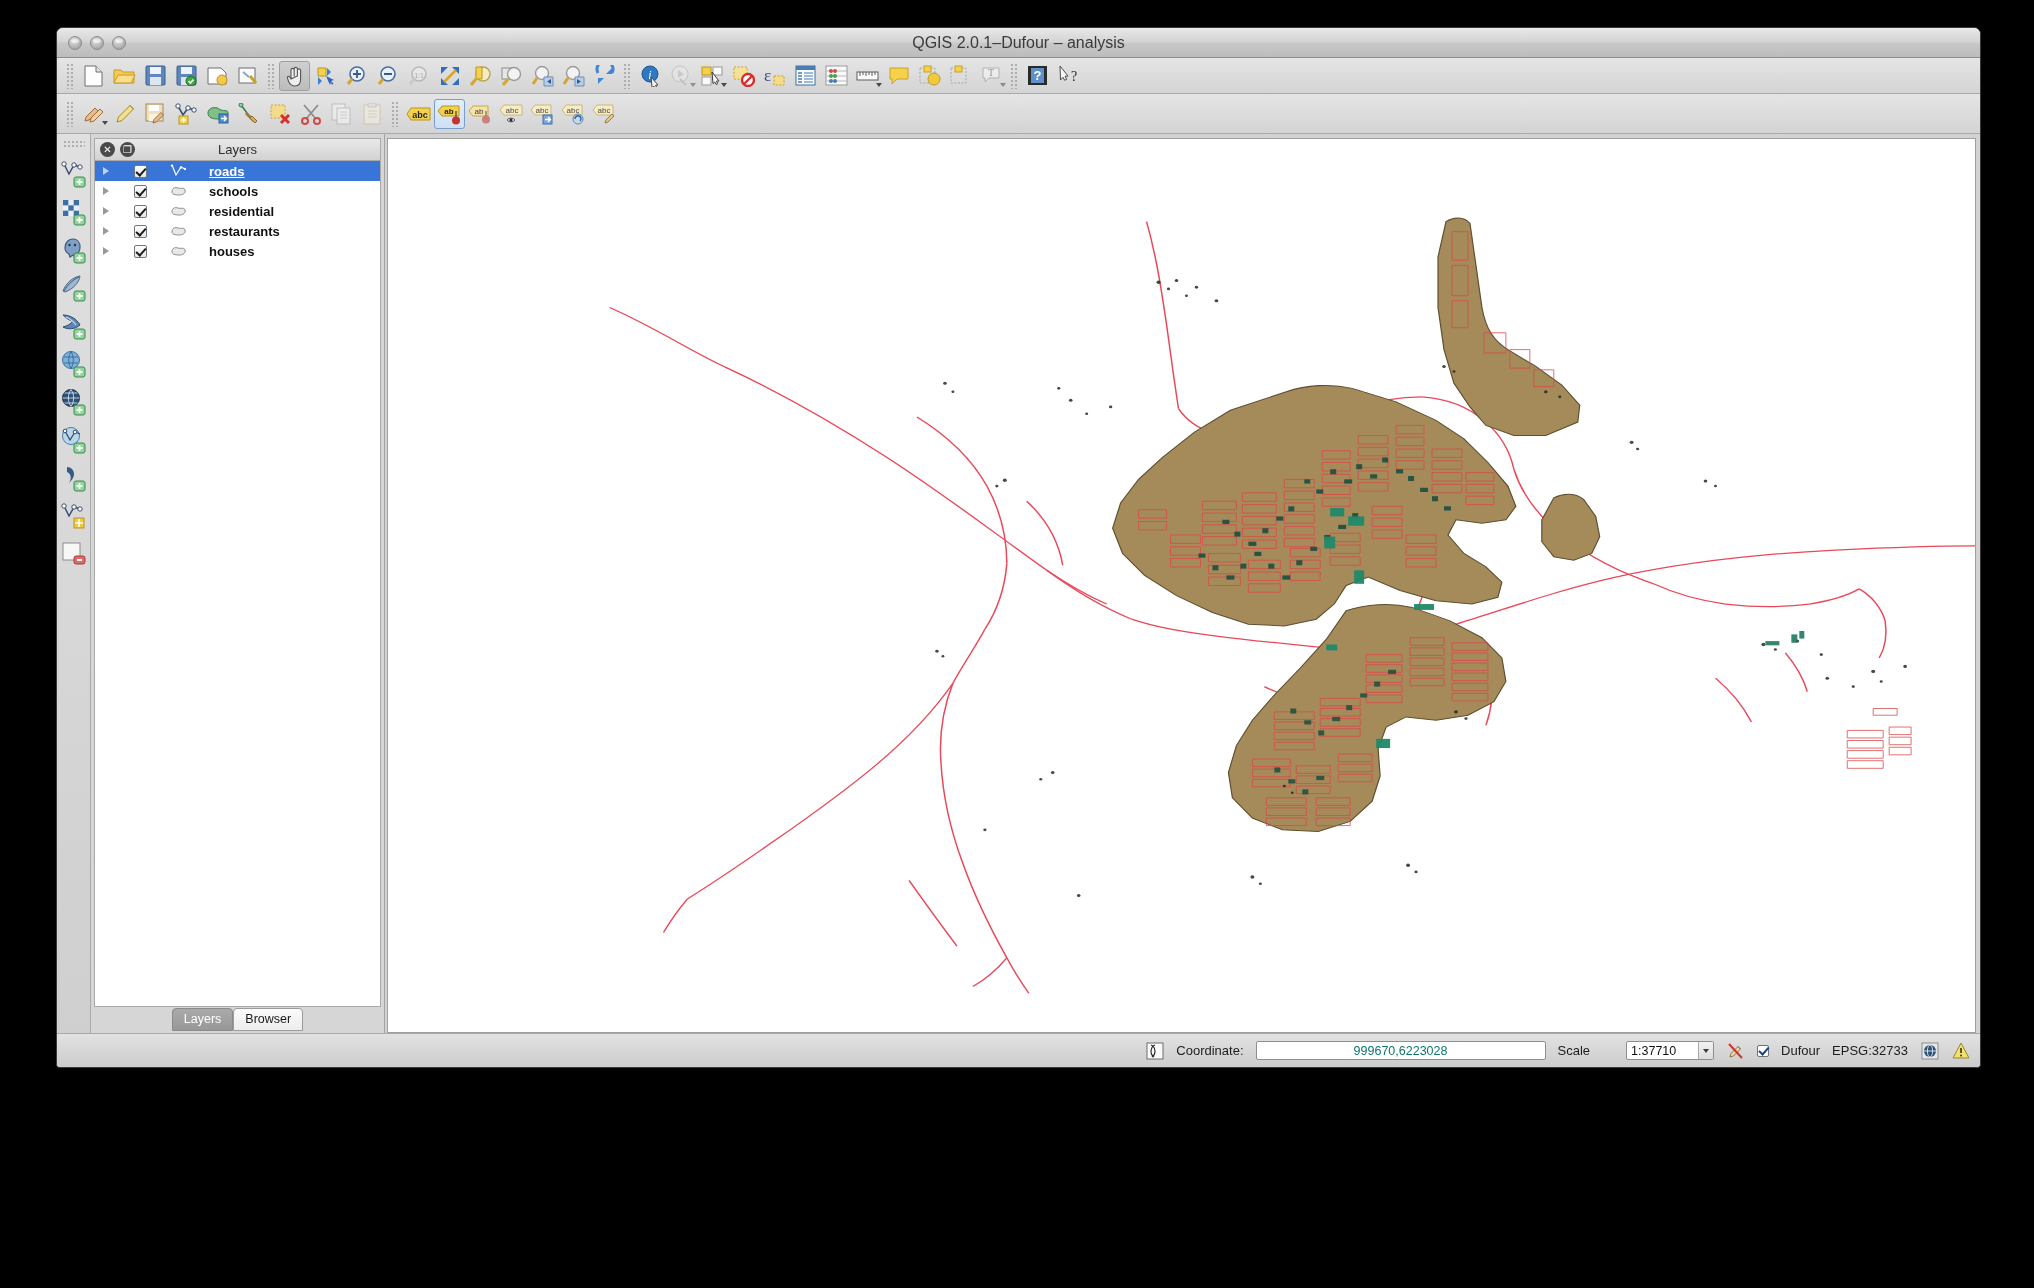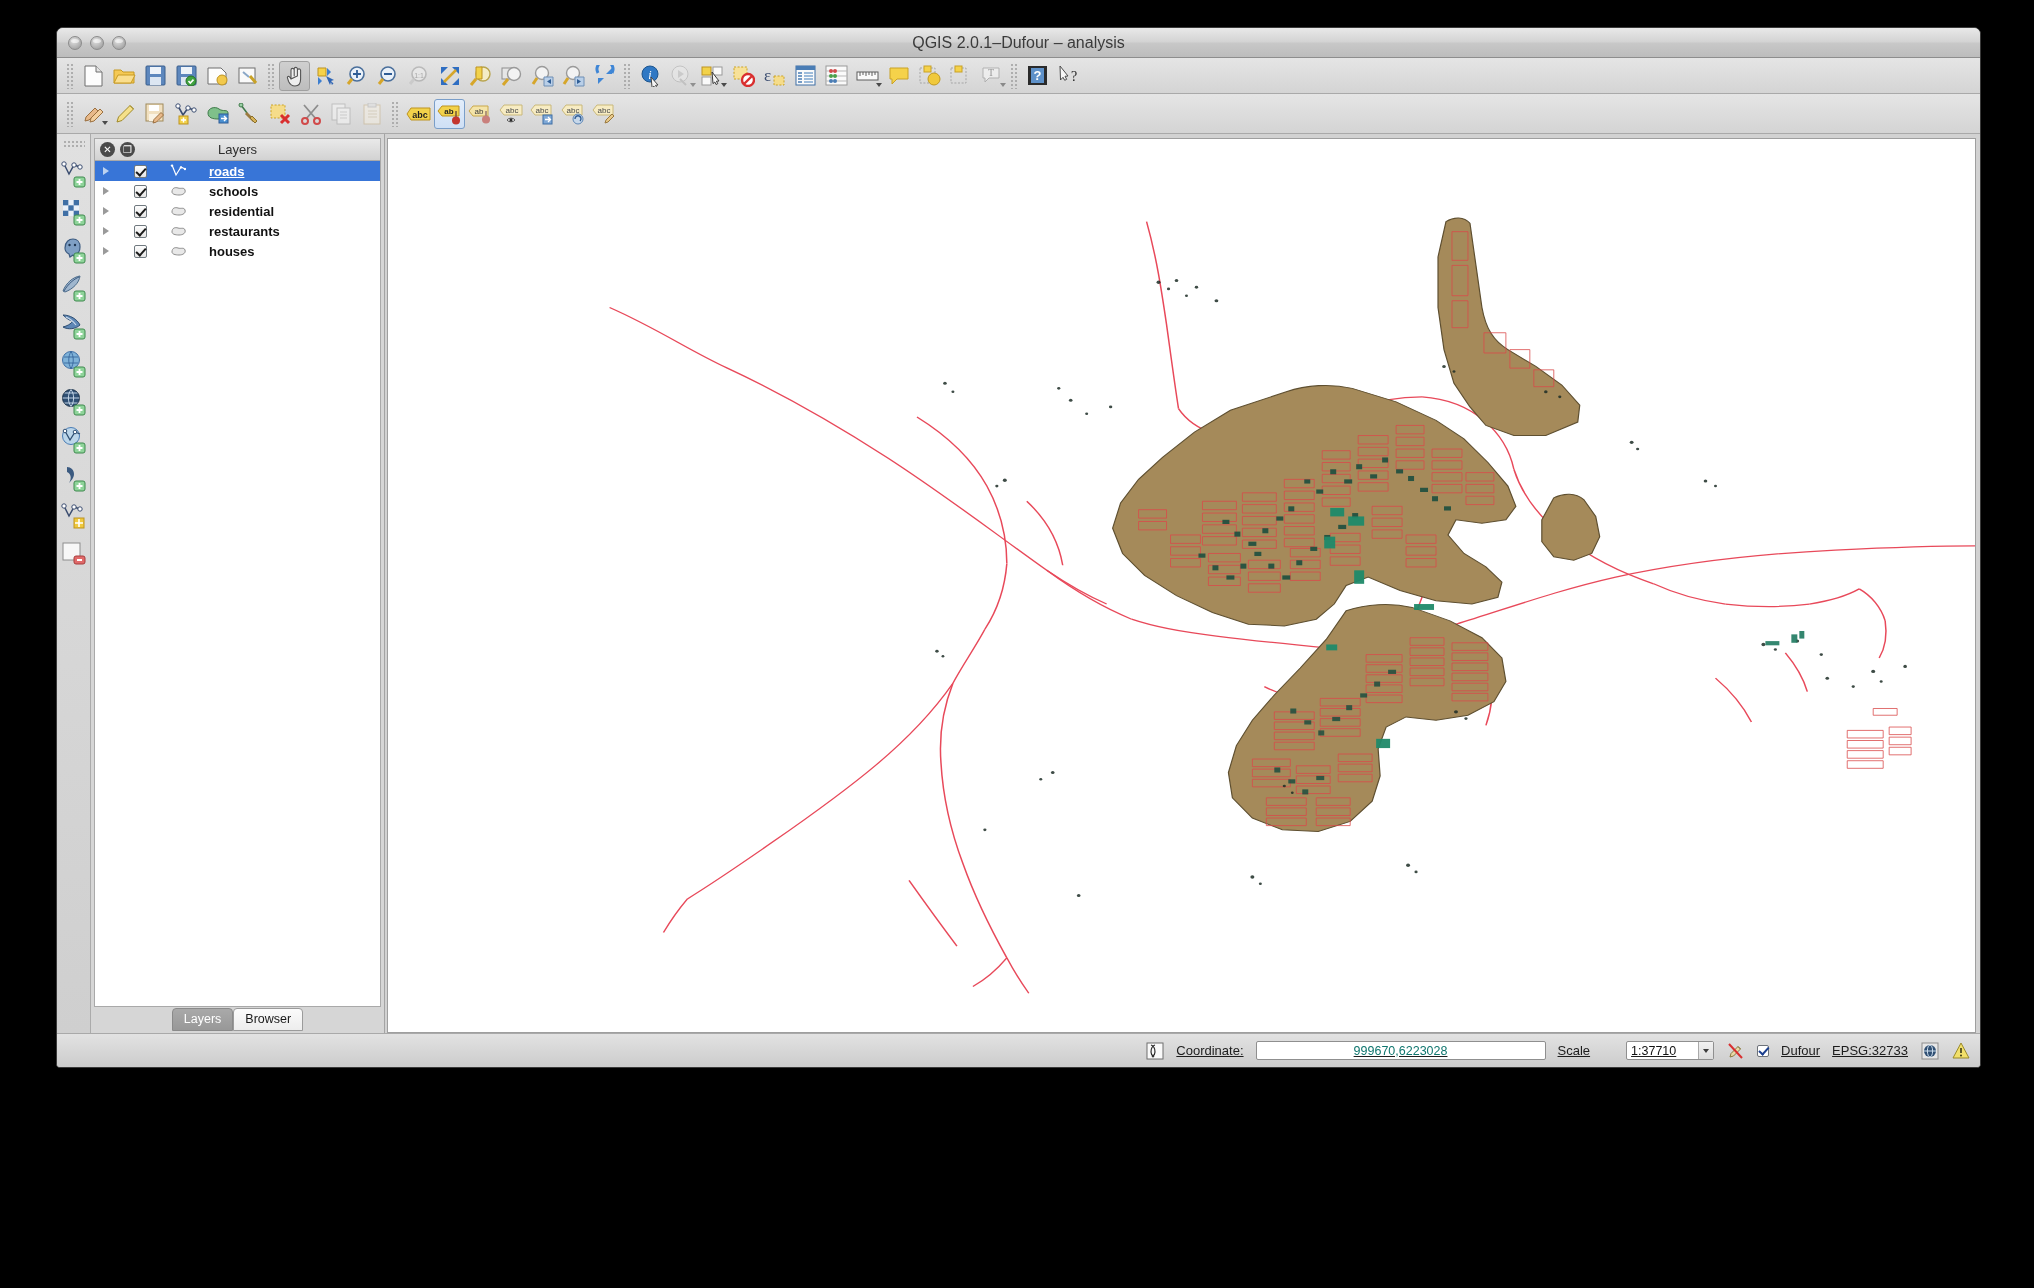--- a/index.html
+++ b/index.html
@@ -159,21 +159,21 @@
   }
   
   #canvas-wrap { flex:1 1 auto; background:#d2d2d2; padding: 4px 4px 0 2px; min-width:0; }
   #canvas { width:100%; height:100%; background:#fff; border:1px solid #9f9f9f; overflow:hidden; }
   
   #statusbar {
     height: 34px; flex:0 0 auto;
     background: linear-gradient(to bottom,#e2e2e2,#cccccc);
     border-top: 1px solid #a9a9a9;
     display:flex; align-items:center; justify-content:flex-end;
-    gap: 12px; padding: 0 10px; font-size: 13px; color:#1d1d1d;text-decoration:underline;
+    gap: 12px; padding: 0 10px; font-size: 13px; color:#1d1d1d;
   }
   .coord-field {
     width: 290px; height: 19px; background:#fff;
     border:1px solid #8f8f8f; border-radius:2px;
     display:flex; align-items:center; justify-content:center;
     font-size: 12.5px; color:#0f766e;
   }
   .scale-combo {
     width: 88px; height: 19px; background:#fff; border:1px solid #8f8f8f;
     border-radius:2px; display:flex; align-items:center;

